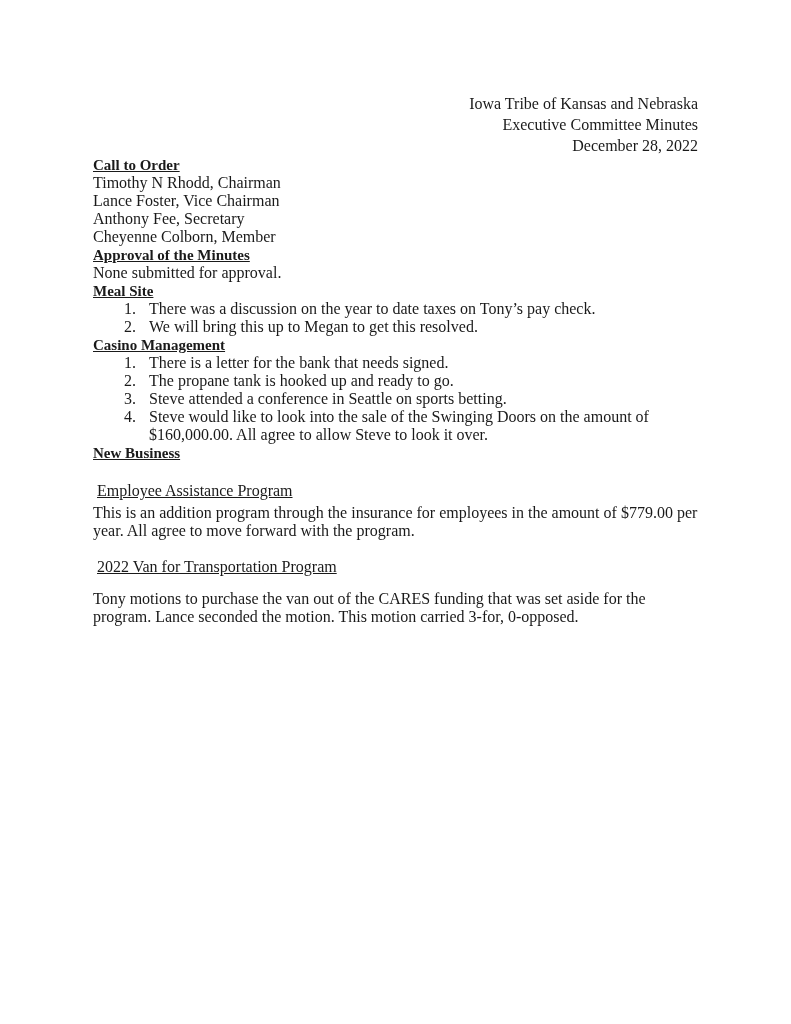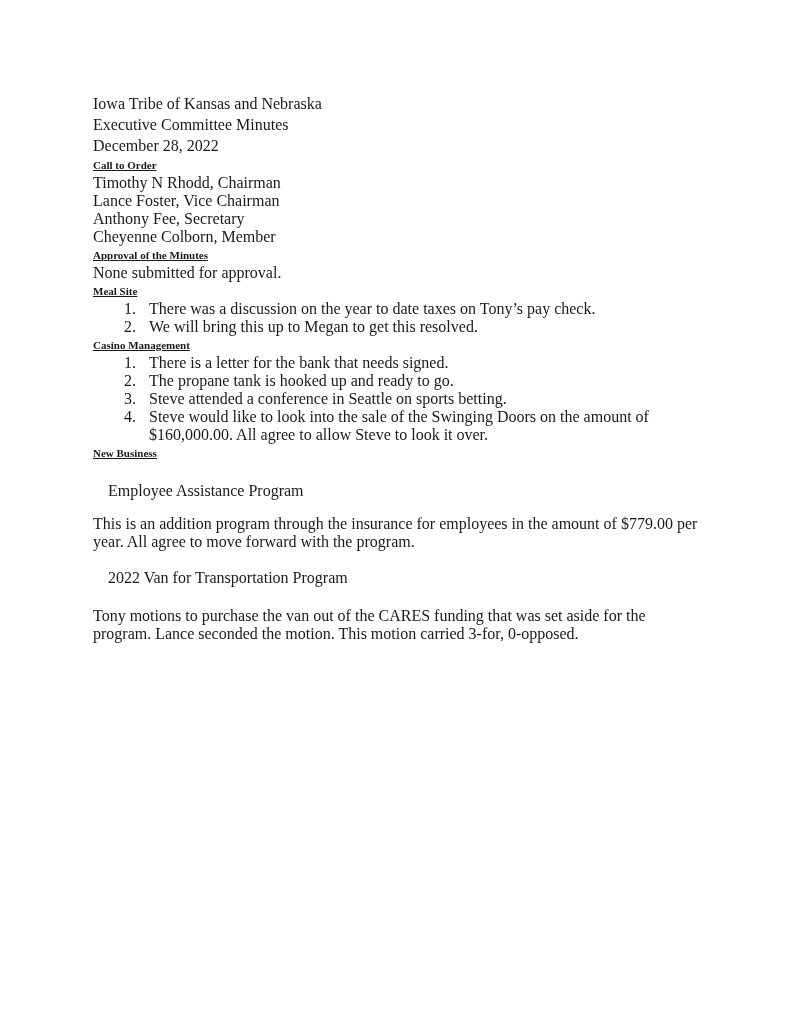--- a/index.html
+++ b/index.html
@@ -14,53 +14,54 @@
     background: #ffffff;
     color: #1a1a1a;
     font-family: "Liberation Serif", "DejaVu Serif", serif;
     font-size: 16px;
     line-height: 18px;
     box-sizing: border-box;
     padding: 93px 93px 0 93px;
     overflow: hidden;
   }
   .title-block {
-    text-align: left;
+    text-align: right;
     line-height: 21px;
   }
   h2.sec-heading {
-    font-size: 11px;
+    font-size: 15px;
     font-weight: bold;
     text-decoration: underline;
     margin: 0;
     line-height: 18px;
   }
   .sub-heading {
-    margin: 15px;
+    text-decoration: underline;
+    margin: 4px;
     line-height: 18px;
   }
   p {
     margin: 0;
     line-height: 18px;
   }
   ol.minutes-list {
     margin: 0;
     padding-left: 47px;
     line-height: 18px;
   }
   ol.minutes-list li {
     padding-left: 9px;
   }
   
   .mt-sec   { margin-top: 22px; }
   .mt-sec2  { margin-top: 20px; }
   .mt-title { margin-top: 24px; }
   .mt-sub   { margin-top: 20px; }
   .mt-sub2  { margin-top: 18px; }
-  .mt-para  { margin-top: 20px; }
+  .mt-para  { margin-top: 14px; }
 </style>
 </head>
 <body>
 
 <div class="page">
 
   <div class="title-block">
     <div>Iowa Tribe of Kansas and Nebraska</div>
     <div>Executive Committee Minutes</div>
     <div>December 28, 2022</div>

